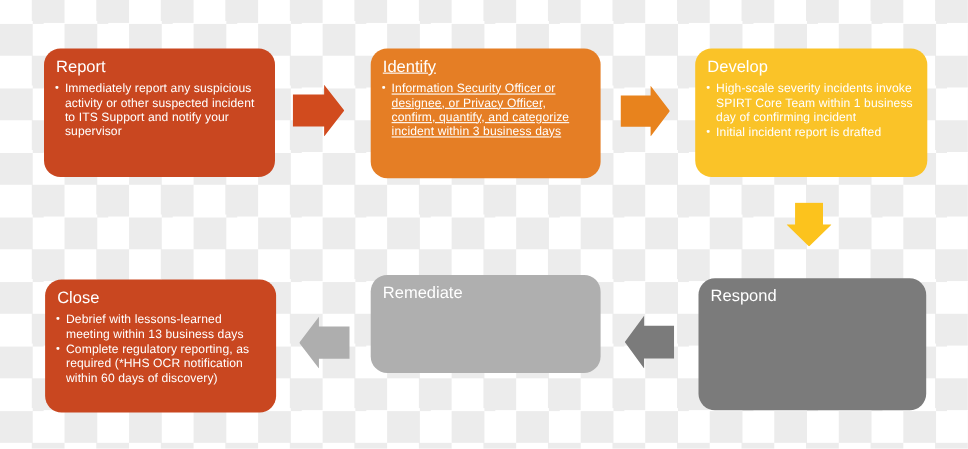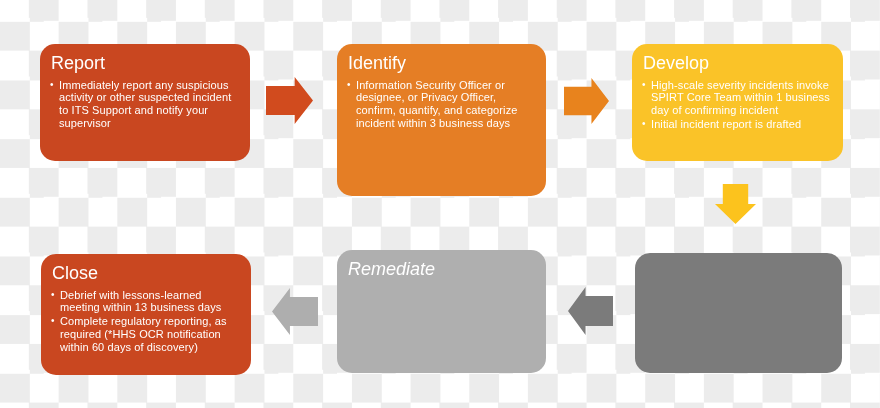--- a/index.html
+++ b/index.html
@@ -16,21 +16,21 @@
     background-position: 0 -8px;
   }
 
   .box {
     position: absolute;
     border-radius: 15px;
     color: #ffffff;
     padding: 5px 8px 0 10px;
   }
   .box-title {
-    font-size: 18px;
+    font-size: 15px;
     line-height: 1.25;
     margin: 3px 0 4px 1px;
     font-weight: 400;
   }
   .bullets {
     list-style: none;
     font-size: 11px;
     line-height: 1.18;
     letter-spacing: 0.1px;
   }
@@ -65,45 +65,46 @@
 
   <div class="box" style="left: 40px; top: 44px; width: 210px; height: 117px; background-color: rgb(201, 71, 32);">
     <div class="box-title">Report</div>
     <ul class="bullets">
       <li>Immediately report any suspicious activity or other suspected incident to ITS Support and notify your supervisor</li>
     </ul>
   </div>
 
   <div class="arrow arrow-right" style="left: 266px; top: 77px; width: 47px; height: 47px; background-color: rgb(209, 75, 30);"></div>
 
-  <div class="box" style="left: 337px; top: 44px; width: 209px; height: 152px; background-color: rgb(229, 126, 37);">
+  <div class="box" style="left: 337px; top: 44px; width: 209px; height: 118px; background-color: rgb(229, 126, 37); text-decoration: underline;">
     <div class="box-title">Identify</div>
     <ul class="bullets">
       <li>Information Security Officer or designee, or Privacy Officer, confirm, quantify, and categorize incident within 3 business days</li>
     </ul>
   </div>
 
   <div class="arrow arrow-right" style="left: 564px; top: 78px; width: 45px; height: 46px; background-color: rgb(232, 131, 29);"></div>
 
   <div class="box" style="left: 632px; top: 44px; width: 211px; height: 117px; background-color: rgb(250, 195, 40);">
     <div class="box-title">Develop</div>
     <ul class="bullets">
       <li>High-scale severity incidents invoke SPIRT Core Team within 1 business day of confirming incident</li>
       <li>Initial incident report is drafted</li>
     </ul>
   </div>
 
   <div class="arrow arrow-down" style="left: 715px; top: 184px; width: 41px; height: 40px; background-color: rgb(252, 195, 29);"></div>
 
   <div class="box" style="left: 635px; top: 253px; width: 207px; height: 120px; background-color: rgb(123, 123, 123);">
+    <div class="box-title">Respond</div>
   </div>
 
   <div class="arrow arrow-left" style="left: 568px; top: 287px; width: 45px; height: 48px; background-color: rgb(123, 123, 123);"></div>
 
-  <div class="box" style="left: 337px; top: 250px; width: 209px; height: 123px; background-color: rgb(175, 175, 175); font-style: italic;">
+  <div class="box" style="left: 337px; top: 250px; width: 209px; height: 89px; background-color: rgb(175, 175, 175);">
     <div class="box-title">Remediate</div>
   </div>
 
   <div class="arrow arrow-left" style="left: 272px; top: 288px; width: 46px; height: 47px; background-color: rgb(174, 174, 174);"></div>
 
   <div class="box" style="left: 41px; top: 254px; width: 210px; height: 121px; background-color: rgb(201, 71, 32);">
     <div class="box-title">Close</div>
     <ul class="bullets">
       <li>Debrief with lessons-learned meeting within 13 business days</li>
       <li>Complete regulatory reporting, as required (*HHS OCR notification within 60 days of discovery)</li>

